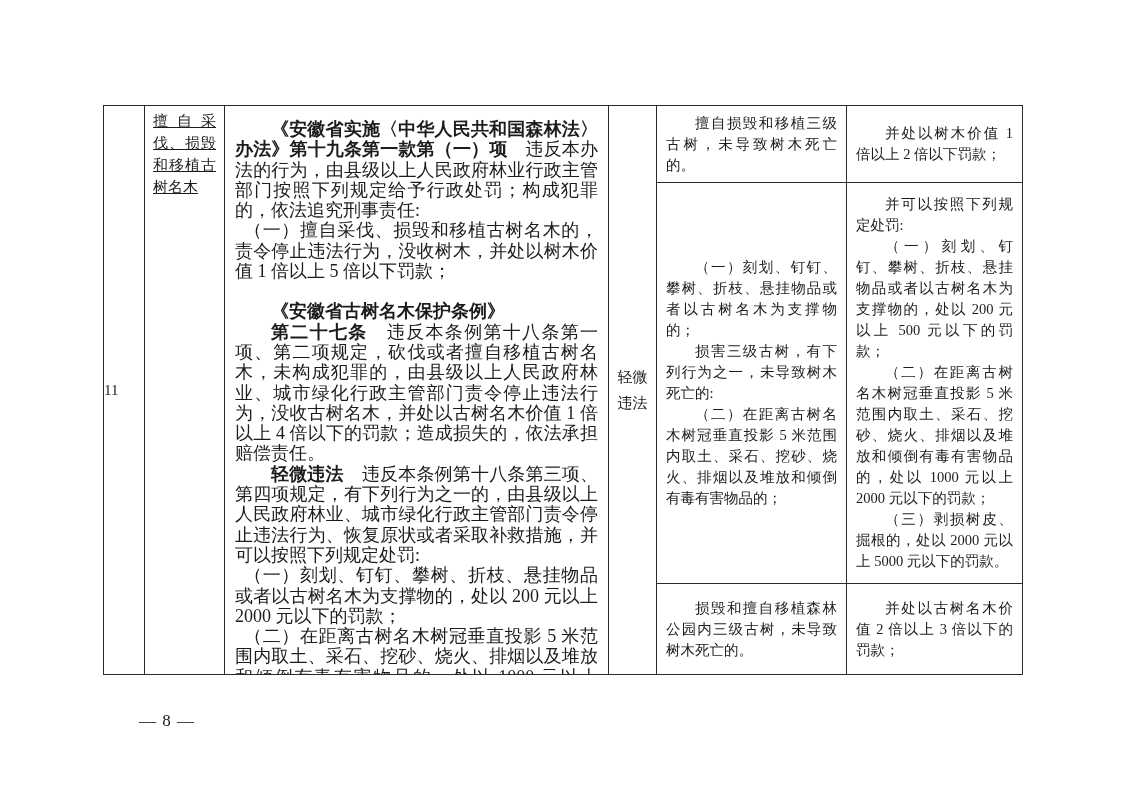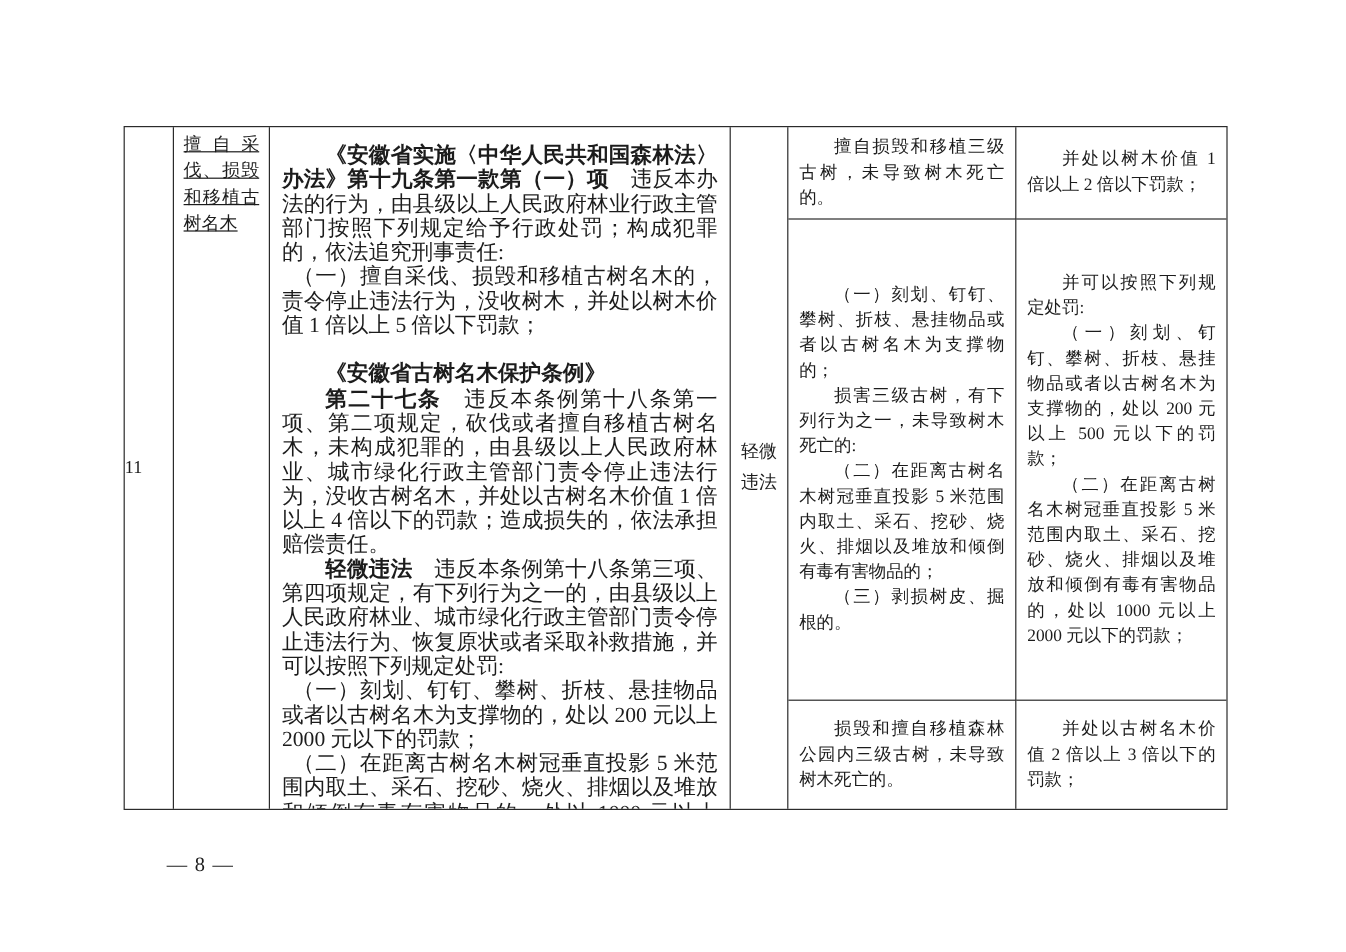--- a/index.html
+++ b/index.html
@@ -126,26 +126,26 @@
       <p class="ind2">擅自损毁和移植三级古树，未导致树木死亡的。</p>
     </div>
     <div class="cell cell-pen row1 last-col">
       <p class="ind2">并处以树木价值 1 倍以上 2 倍以下罚款；</p>
     </div>
 
     <div class="cell cell-circ row2">
       <p class="ind2">（一）刻划、钉钉、攀树、折枝、悬挂物品或者以古树名木为支撑物的；</p>
       <p class="ind2">损害三级古树，有下列行为之一，未导致树木死亡的:</p>
       <p class="ind2">（二）在距离古树名木树冠垂直投影 5 米范围内取土、采石、挖砂、烧火、排烟以及堆放和倾倒有毒有害物品的；</p>
-      <p class="ind2">（三）剥损树皮、掘根的。</p>
     </div>
     <div class="cell cell-pen row2 last-col">
       <p class="ind2">并可以按照下列规定处罚:</p>
       <p class="ind2">（一）刻划、钉钉、攀树、折枝、悬挂物品或者以古树名木为支撑物的，处以 200 元以上 500 元以下的罚款；</p>
       <p class="ind2">（二）在距离古树名木树冠垂直投影 5 米范围内取土、采石、挖砂、烧火、排烟以及堆放和倾倒有毒有害物品的，处以 1000 元以上 2000 元以下的罚款；</p>
+      <p class="ind2">（三）剥损树皮、掘根的，处以 2000 元以上 5000 元以下的罚款。</p>
     </div>
 
     <div class="cell cell-circ row3 last-row">
       <p class="ind2">损毁和擅自移植森林公园内三级古树，未导致树木死亡的。</p>
     </div>
     <div class="cell cell-pen row3 last-col last-row">
       <p class="ind2">并处以古树名木价值 2 倍以上 3 倍以下的罚款；</p>
     </div>
 
   </div>

